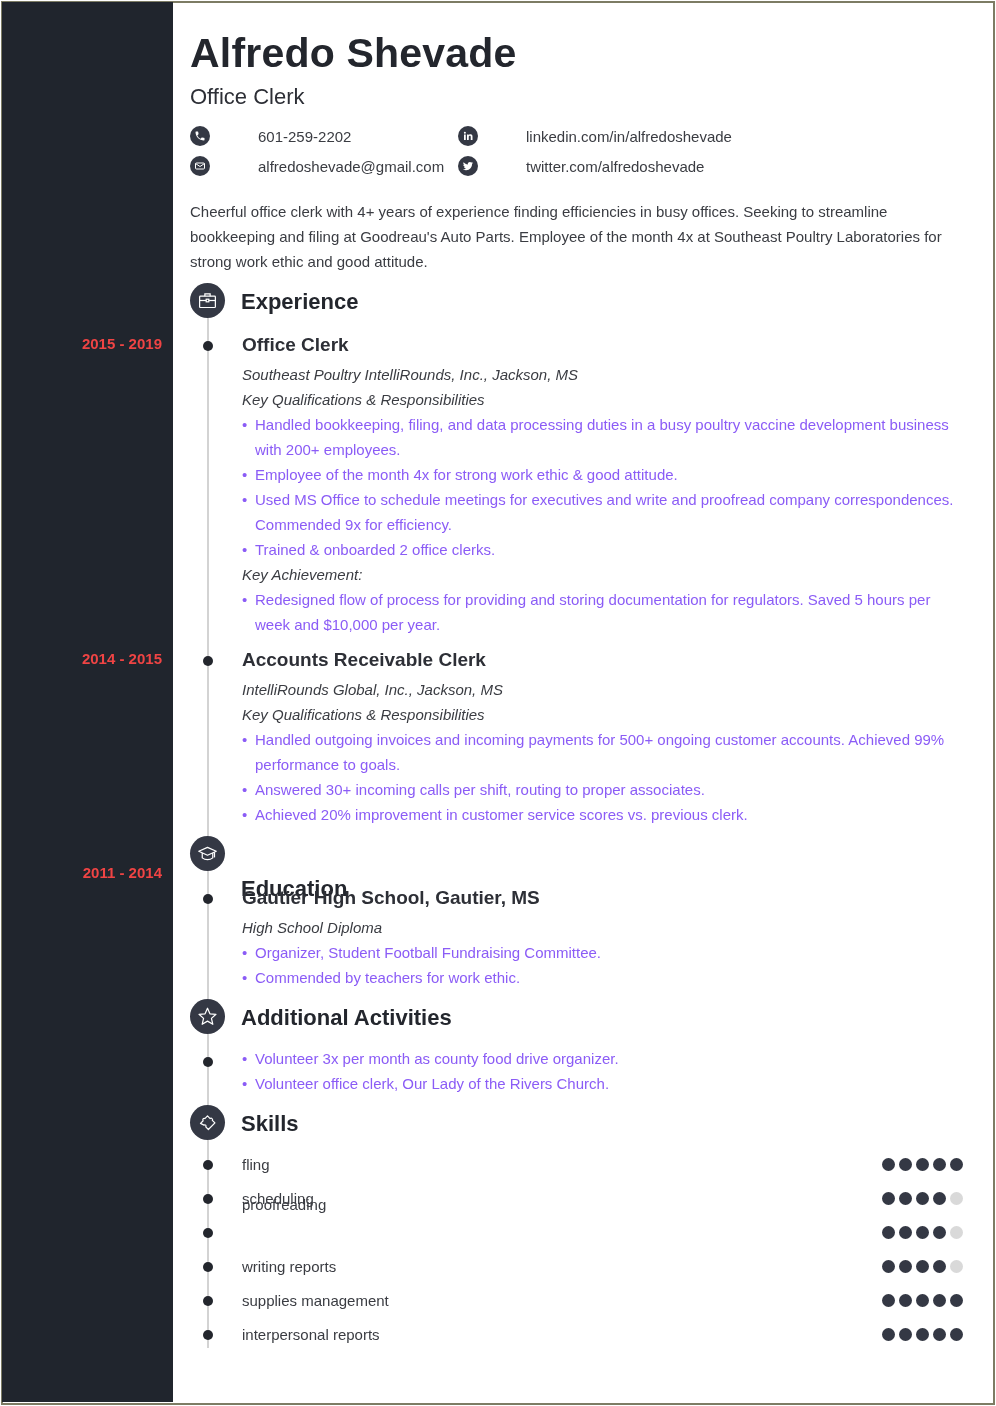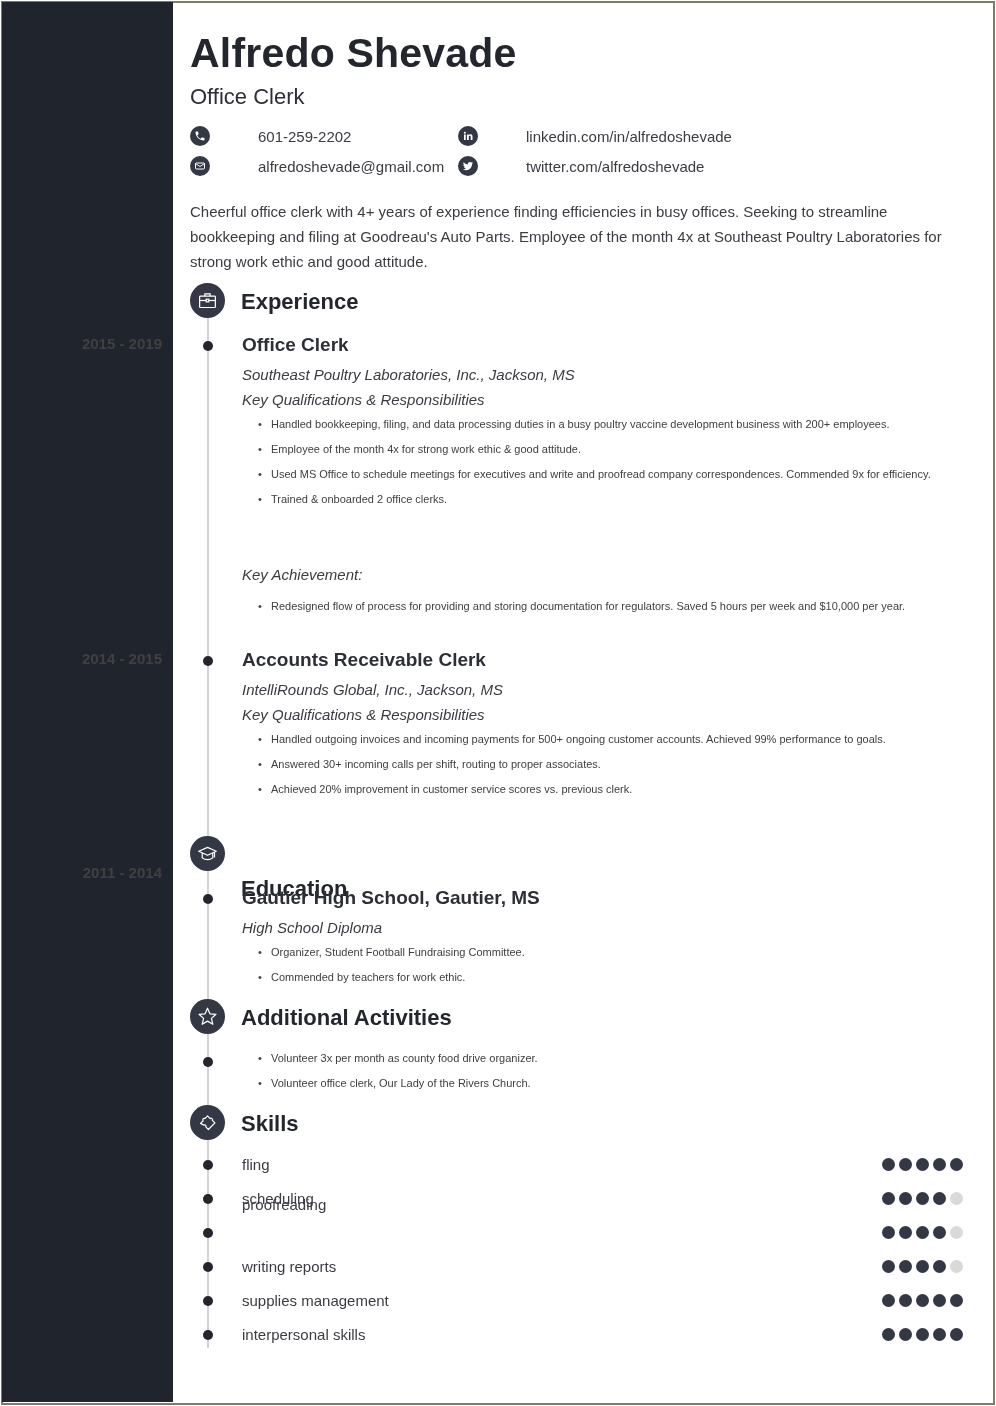--- a/index.html
+++ b/index.html
@@ -11,24 +11,24 @@
   .role { position: absolute; left: 190px; top: 84px; font-size: 22px; color: #2d2f36; }
   .contact { position: absolute; display: flex; align-items: center; font-size: 15px; color: #3a3c42; gap: 40px; }
   .cicon { width: 20px; height: 20px; border-radius: 50%; background: #343844; display: inline-flex; align-items: center; justify-content: center; margin-right: 8px; flex-shrink: 0; }
   .cicon svg { width: 12px; height: 12px; }
   .summary { position: absolute; left: 190px; top: 199px; width: 775px; font-size: 15px; line-height: 25px; color: #3a3c42; }
   .timeline-line { position: absolute; left: 207px; width: 2px; background: #d3d3d3; }
   .sec-icon { position: absolute; left: 190px; width: 35px; height: 35px; border-radius: 50%; background: #343844; display: flex; align-items: center; justify-content: center; }
   .sec-icon svg { width: 21px; height: 21px; }
   .sec-title { position: absolute; left: 241px; font-size: 22px; font-weight: bold; color: #23262d; }
   .dot { position: absolute; left: 203px; width: 10px; height: 10px; border-radius: 50%; background: #23262d; }
-  .date { position: absolute; width: 162px; text-align: right; left: 0; font-size: 15px; font-weight: bold; color: #404040; }
+  .date { position: absolute; width: 162px; text-align: right; left: 0; font-size: 15px; font-weight: bold; color: #ef4444; }
   .job-title { position: absolute; left: 242px; font-size: 19px; font-weight: bold; color: #2d2f36; }
   .ital { position: absolute; left: 242px; font-size: 15px; font-style: italic; color: #3a3c42; }
-  .bullets { position: absolute; left: 258px; width: 720px; list-style: none; font-size: 11px; line-height: 25px; color: #404040; }
+  .bullets { position: absolute; left: 242px; width: 720px; list-style: none; font-size: 15px; line-height: 25px; color: #8b5cf6; }
   .bullets li { position: relative; padding-left: 13px; }
   .bullets li::before { content: "•"; position: absolute; left: 0; top: 0; }
   .skill { position: absolute; left: 242px; font-size: 15px; color: #3a3c42; }
   .rating { position: absolute; left: 882px; display: flex; gap: 4px; }
   .rating span { width: 13px; height: 13px; border-radius: 50%; background: #343844; display: inline-block; }
   .rating span.off { background: #d9d9d9; }
 </style>
 </head>
 <body>
 
@@ -87,30 +87,30 @@
       <path d="M9 7V4.5h6V7"></path>
       <path d="M3 12h18"></path>
       <rect x="10.5" y="10.5" width="3" height="3" fill="#343844"></rect>
     </svg>
 </div>
 <div class="sec-title" style="top:289px;">Experience</div>
 
 <div class="date" style="top:335px;">2015 - 2019</div>
 <div class="dot" style="top:341px;"></div>
 <div class="job-title" style="top:334px;">Office Clerk</div>
-<div class="ital" style="top:366px;">Southeast Poultry Laboratories, Inc., Jackson, MS</div>
+<div class="ital" style="top:366px;">Southeast Poultry IntelliRounds, Inc., Jackson, MS</div>
 <div class="ital" style="top:391px;">Key Qualifications &amp; Responsibilities</div>
 <ul class="bullets" style="top:412px;">
   <li>Handled bookkeeping, filing, and data processing duties in a busy poultry vaccine development business with 200+ employees.</li>
   <li>Employee of the month 4x for strong work ethic &amp; good attitude.</li>
   <li>Used MS Office to schedule meetings for executives and write and proofread company correspondences. Commended 9x for efficiency.</li>
   <li>Trained &amp; onboarded 2 office clerks.</li>
 </ul>
 <div class="ital" style="top:566px;">Key Achievement:</div>
-<ul class="bullets" style="top:587px;margin-top:7px;">
+<ul class="bullets" style="top:587px;">
   <li>Redesigned flow of process for providing and storing documentation for regulators. Saved 5 hours per week and $10,000 per year.</li>
 </ul>
 
 <div class="date" style="top:650px;padding-left:29px;">2014 - 2015</div>
 <div class="dot" style="top:656px;"></div>
 <div class="job-title" style="top:649px;">Accounts Receivable Clerk</div>
 <div class="ital" style="top:681px;">IntelliRounds Global, Inc., Jackson, MS</div>
 <div class="ital" style="top:706px;">Key Qualifications &amp; Responsibilities</div>
 <ul class="bullets" style="top:727px;">
   <li>Handled outgoing invoices and incoming payments for 500+ ongoing customer accounts. Achieved 99% performance to goals.</li>
@@ -194,21 +194,21 @@
     <div class="dot" style="top: 1296px;"></div>
     <div class="skill" style="top: 1292px;">supplies management</div>
     <div class="rating" style="top: 1294px;">
       <span></span>
       <span></span>
       <span></span>
       <span></span>
       <span></span>
     </div>
     <div class="dot" style="top: 1330px;"></div>
-    <div class="skill" style="top: 1326px;">interpersonal skills</div>
+    <div class="skill" style="top: 1326px;">interpersonal reports</div>
     <div class="rating" style="top: 1328px;">
       <span></span>
       <span></span>
       <span></span>
       <span></span>
       <span></span>
     </div>
   </div>
 
 </body></html>

